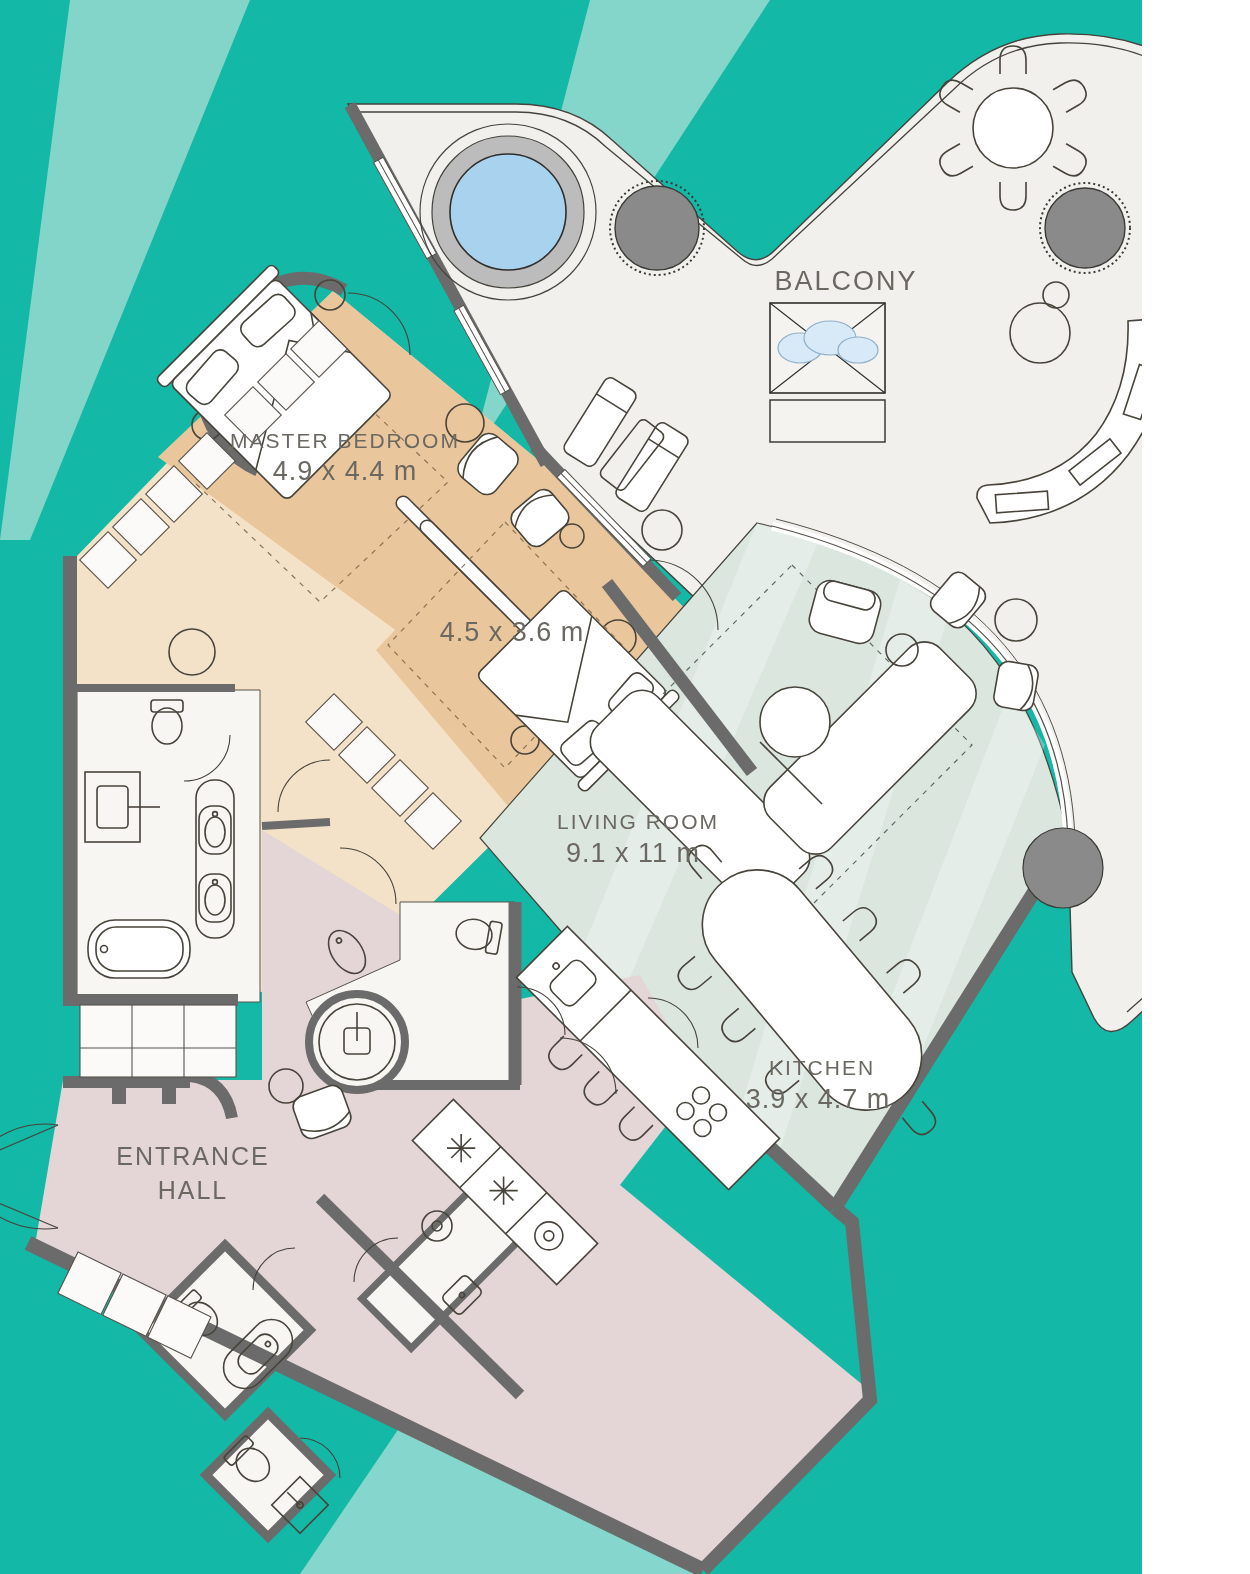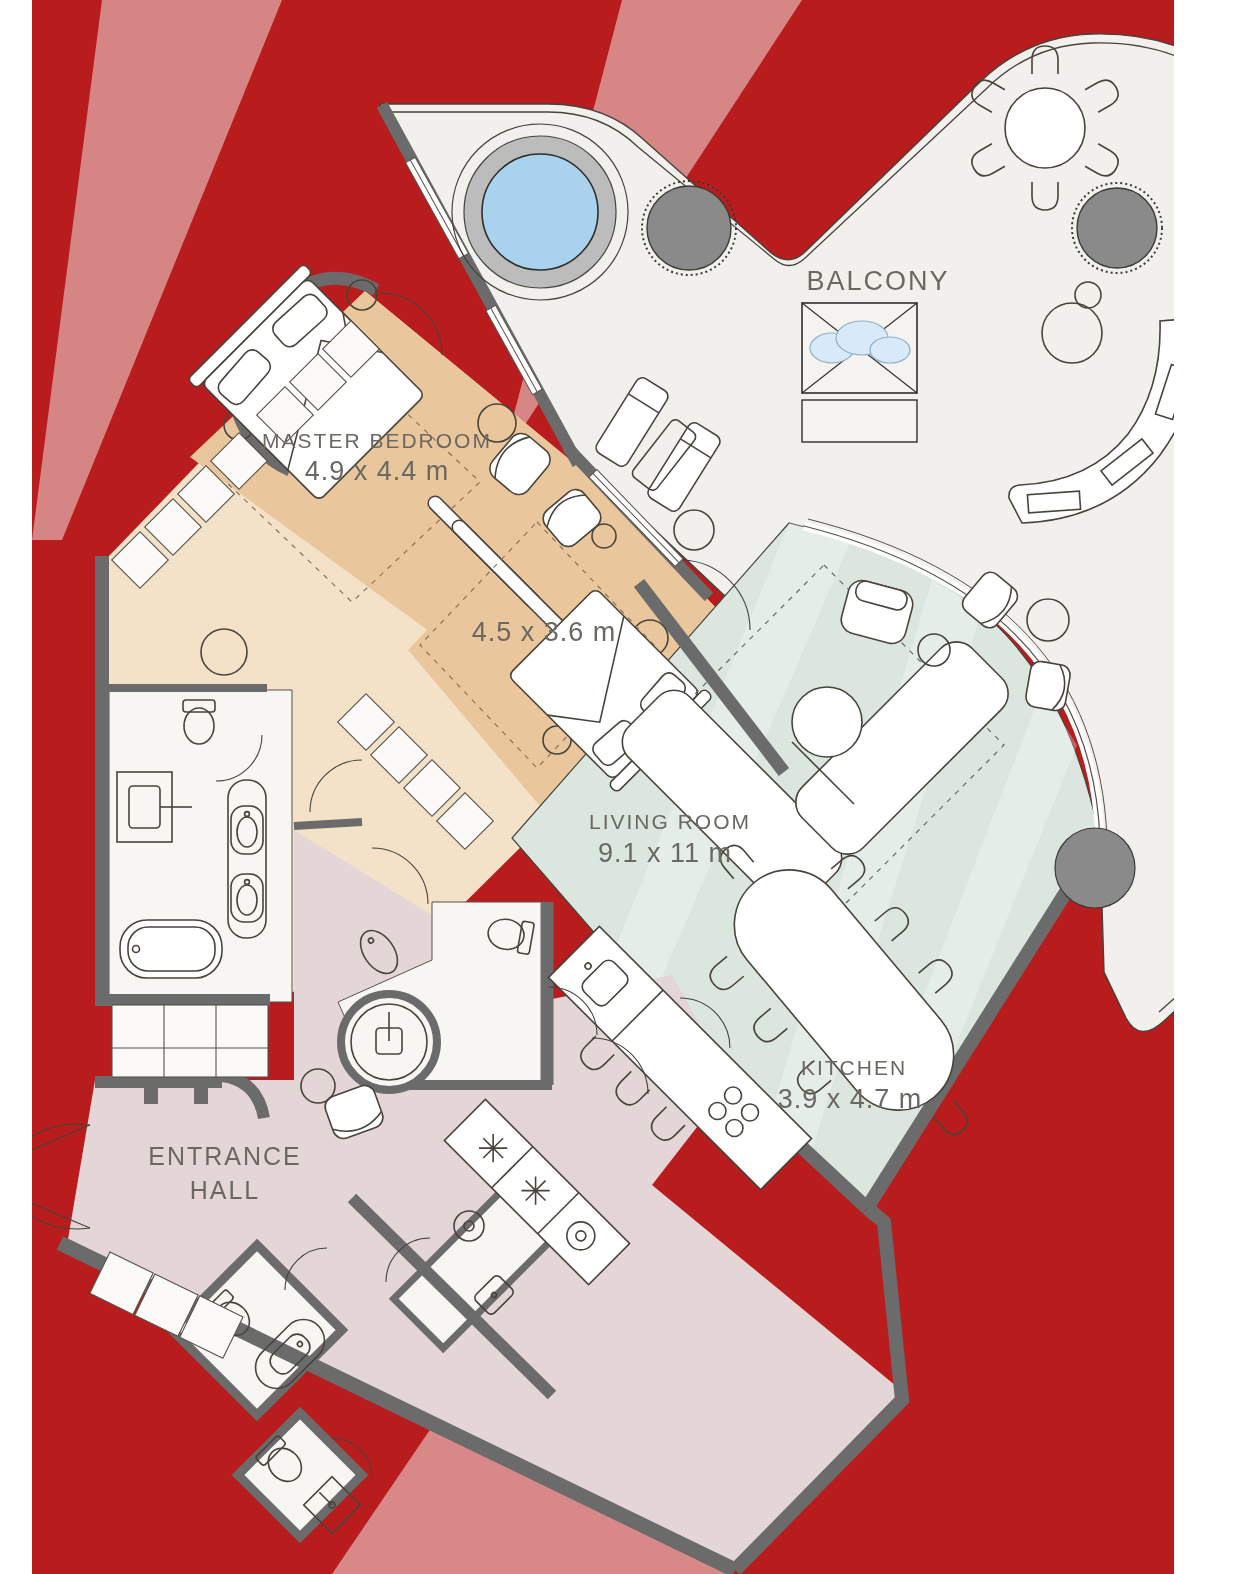--- a/index.html
+++ b/index.html
@@ -1,16 +1,16 @@
 <!DOCTYPE html>
 <html><head>
 <meta charset="utf-8">
 <style>
   html,body { margin:0; padding:0; background:#ffffff; }
-  .stage { width:1142px; height:1574px; position:relative; background:#b91c1c; overflow:hidden;margin-left:32px; }
+  .stage { width:1142px; height:1574px; position:relative; background:#14b8a6; overflow:hidden; }
   svg { display:block; }
   .thin   { fill:none; stroke:#45433c; stroke-width:1.3; }
   .furn   { fill:#ffffff; stroke:#48443b; stroke-width:1.6; }
   .furnT  { fill:none;    stroke:#48443b; stroke-width:1.6; }
   .dash   { fill:none; stroke:#8a7455; stroke-width:1.2; stroke-dasharray:5 6; }
   .dashG  { fill:none; stroke:#5d6b63; stroke-width:1.2; stroke-dasharray:5 6; }
   .wall   { fill:none; stroke:#6b6b6b; }
   .door   { fill:none; stroke:#45433c; stroke-width:1.1; }
   .tile   { fill:#fbfaf8; stroke:#56524a; stroke-width:1.1; }
   text.room { font-family:"Liberation Sans", sans-serif; letter-spacing:2px; }

